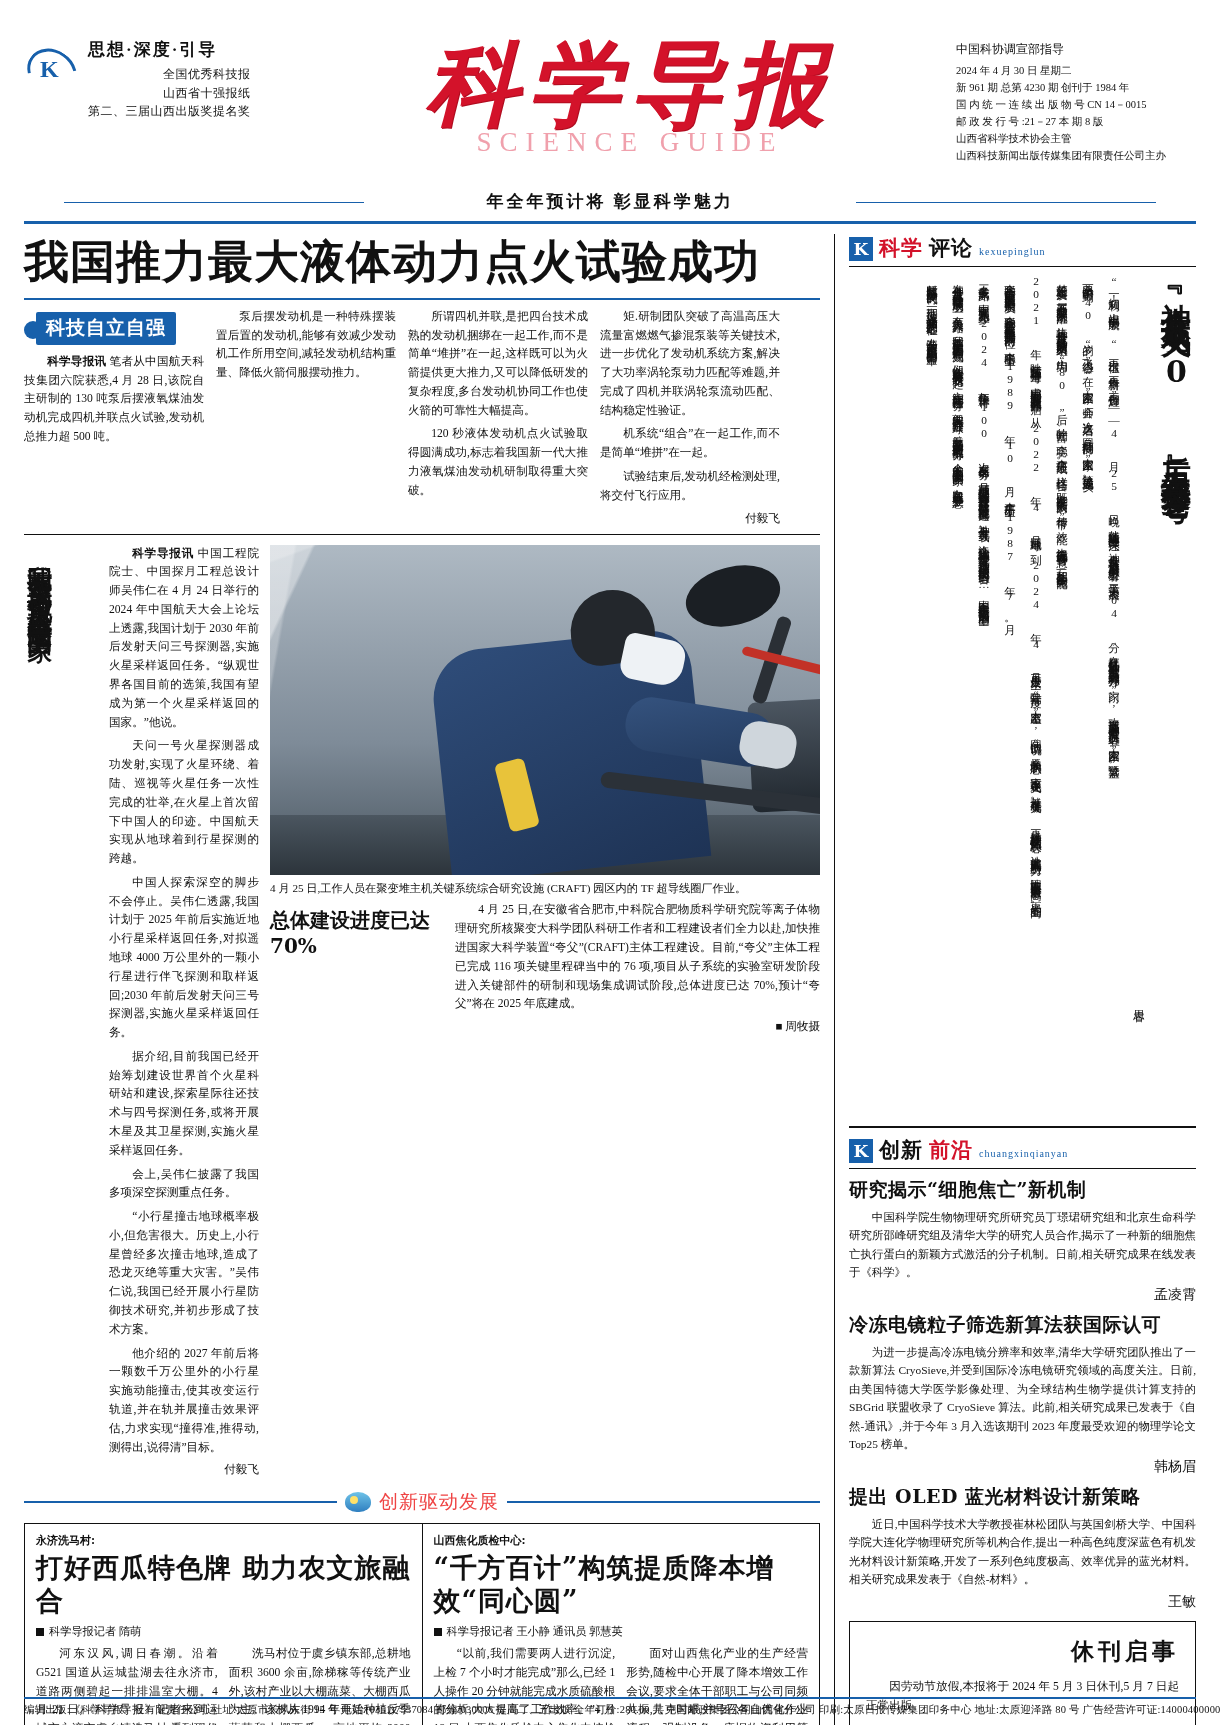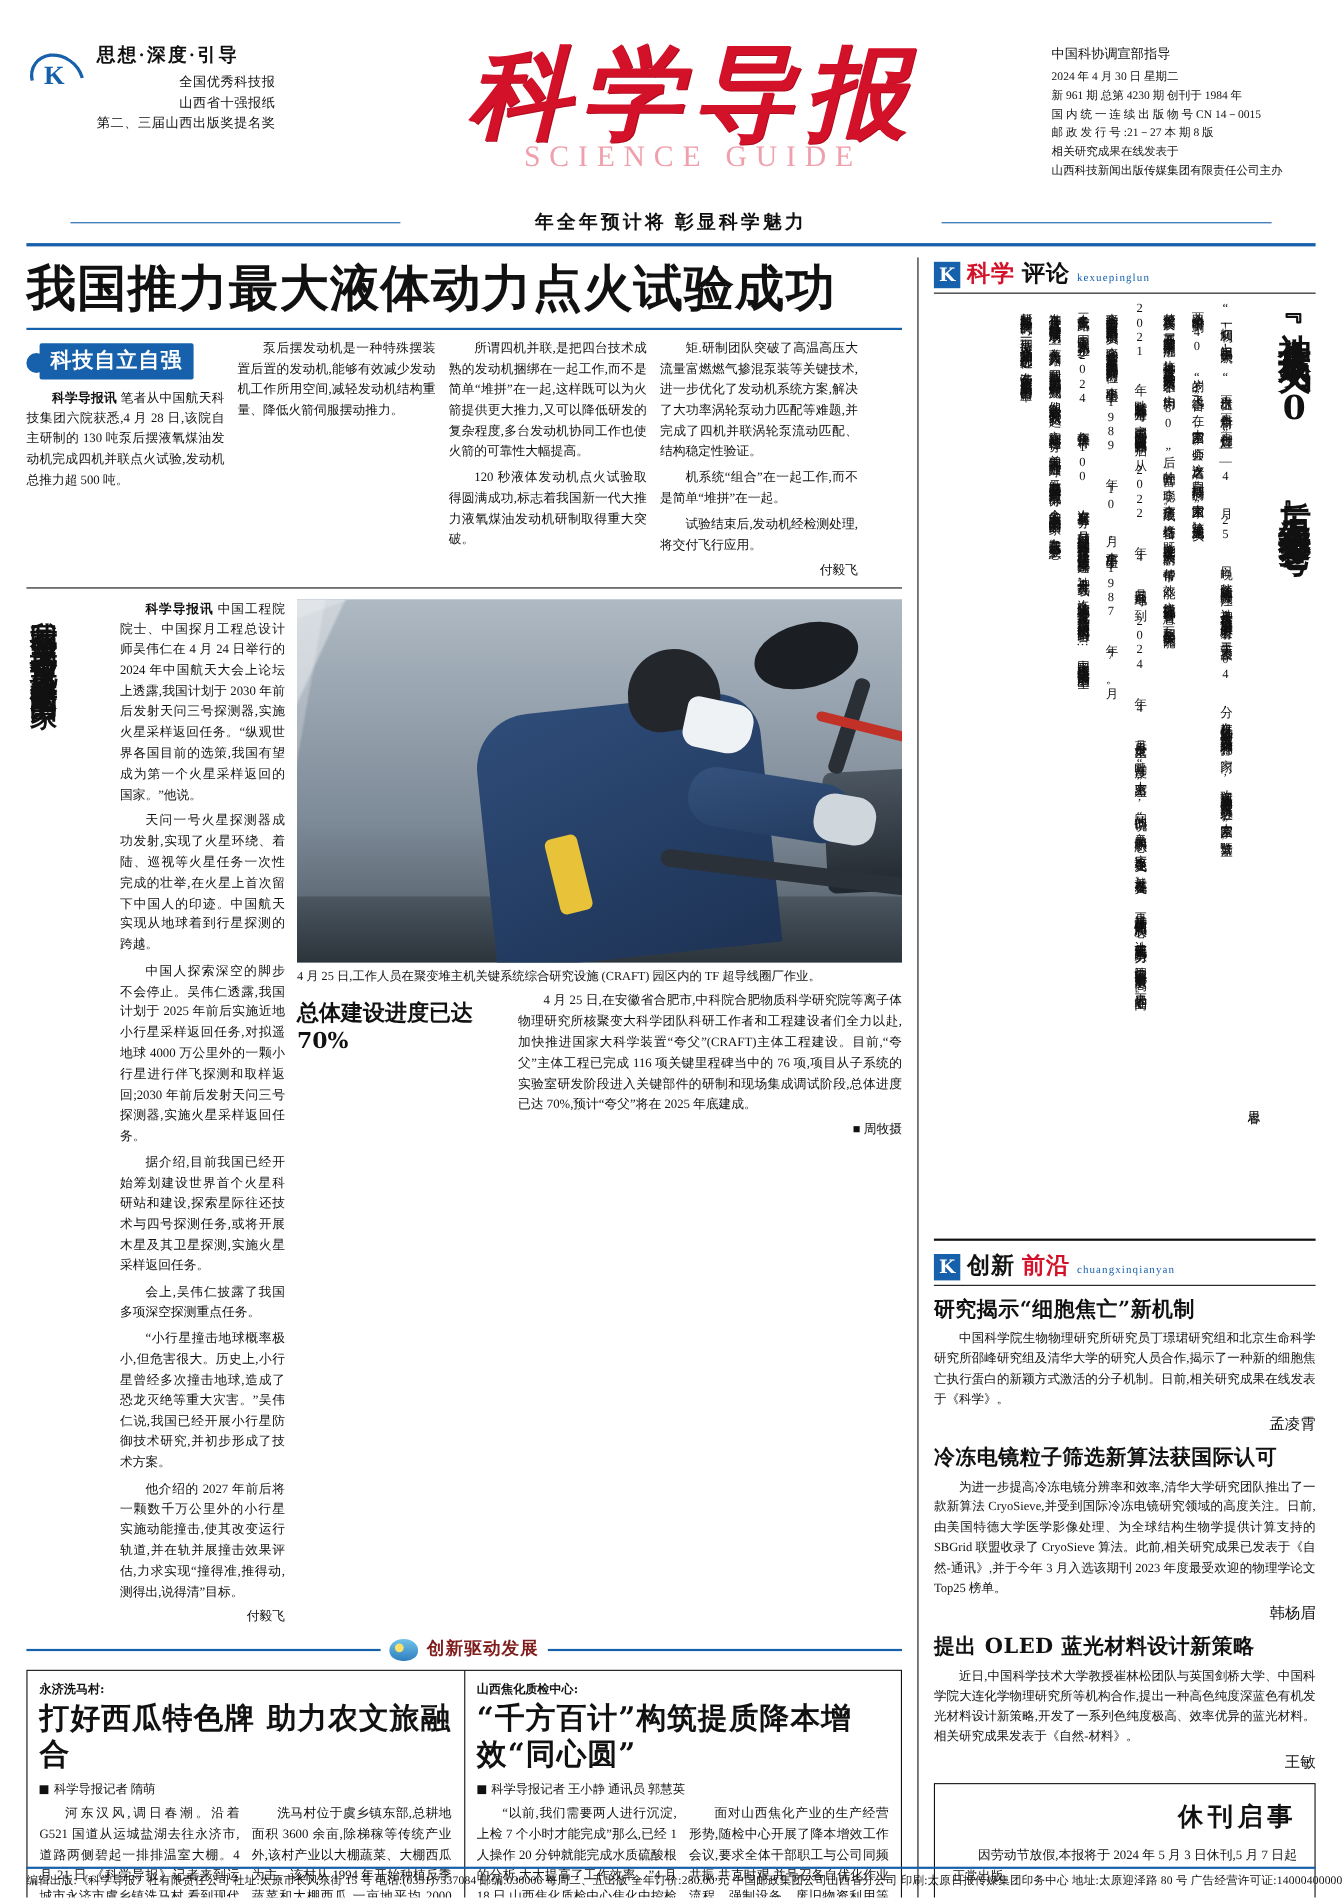--- a/index.html
+++ b/index.html
@@ -94,21 +94,21 @@
   }
 
   
   .photo { position:relative; background:#2b3a4a; overflow:hidden; }
   .fig-cap { font-size:11.2px; line-height:1.6; text-align:justify; margin-top:5px;}
   .progress-note { font-family:"DejaVu Serif", serif; font-size:20px; font-weight:bold; margin:6px 0 2px; }
 
   
   .sec-div { display:flex; align-items:center; gap:8px; margin:12px 0 8px; }
   .sec-div .line { flex:1; height:2px; background:#1760ab; }
-  .sec-div .label { font-family:"DejaVu Serif", serif; font-size:16px; font-weight:bold; color:#7f1d1d; letter-spacing:1px;}
+  .sec-div .label { font-family:"DejaVu Serif", serif; font-size:19px; font-weight:normal; color:#ef4444; letter-spacing:1px;}
   .sec-icon { width:26px; height:20px; border-radius:50% 50% 45% 45%; background:linear-gradient(#6fc3e8,#2f7fc0); position:relative;}
   .sec-icon:after{content:"";position:absolute;left:5px;top:4px;width:8px;height:8px;border-radius:50%;background:#ffe169;}
   .two-box { display:flex; gap:0; border:1px solid #111; }
   .two-box > div { flex:1; padding:9px 11px; }
   .two-box > div + div { border-left:1px solid #111; }
   .sub-kicker { font-size:11px; font-weight:bold; margin-bottom:4px; font-family:"DejaVu Serif", serif;}
   .sub-head { font-family:"DejaVu Serif", serif; font-size:27px; font-weight:bold; line-height:1.2; margin-bottom:7px; letter-spacing:1px;}
   .byline { font-size:11.2px; margin-bottom:6px; }
   .byline .sq { display:inline-block; width:8px; height:8px; background:#111; margin-right:5px; vertical-align:middle;}
 
@@ -190,21 +190,21 @@
     <div class="mh-center">
       <div class="mh-title">科学导报</div>
       <div class="mh-title-en">SCIENCE  GUIDE</div>
     </div>
     <div class="mh-right">
       <div class="r1">中国科协调宣部指导</div>
       <div>2024 年 4 月 30 日  星期二</div>
       <div>新 961 期  总第 4230 期  创刊于 1984 年</div>
       <div>国 内 统 一 连 续 出 版 物 号 CN  14－0015</div>
       <div>邮 政 发 行 号 :21－27 本 期 8 版</div>
-      <div>相关研究成果在线发表于</div>
+      <div>山西省科学技术协会主管</div>
       <div>山西科技新闻出版传媒集团有限责任公司主办</div>
     </div>
   </div>
 
   <div class="mh-tag-wrap">
     <div class="mh-tag">年全年预计将  彰显科学魅力</div>
   </div>
   <div class="hr-thick"></div>
 
   <div class="body-grid">
@@ -265,21 +265,21 @@
             <div class="body"></div>
             <div class="worker-head"></div>
             <div class="mask"></div>
             <div class="arm"></div>
             <div class="glove"></div>
             <div class="redwire"></div>
             <div class="hose"></div>
             <div class="yellow"></div>
           </div>
           <div class="fig-cap">4 月 25 日,工作人员在聚变堆主机关键系统综合研究设施 (CRAFT) 园区内的 TF 超导线圈厂作业。</div>
-          <div style="display:flex; gap:26px; margin-top:4px;">
+          <div style="display:flex; gap:10px; margin-top:4px;">
             <div style="width:175px;">
               <div class="progress-note">总体建设进度已达 70%</div>
             </div>
             <div style="flex:1;">
               <p class="txt">4 月 25 日,在安徽省合肥市,中科院合肥物质科学研究院等离子体物理研究所核聚变大科学团队科研工作者和工程建设者们全力以赴,加快推进国家大科学装置“夸父”(CRAFT)主体工程建设。目前,“夸父”主体工程已完成 116 项关键里程碑当中的 76 项,项目从子系统的实验室研发阶段进入关键部件的研制和现场集成调试阶段,总体进度已达 70%,预计“夸父”将在 2025 年底建成。</p>
               <div class="sign">■ <span>周牧摄</span></div>
             </div>
           </div>
         </div>
       </div>

